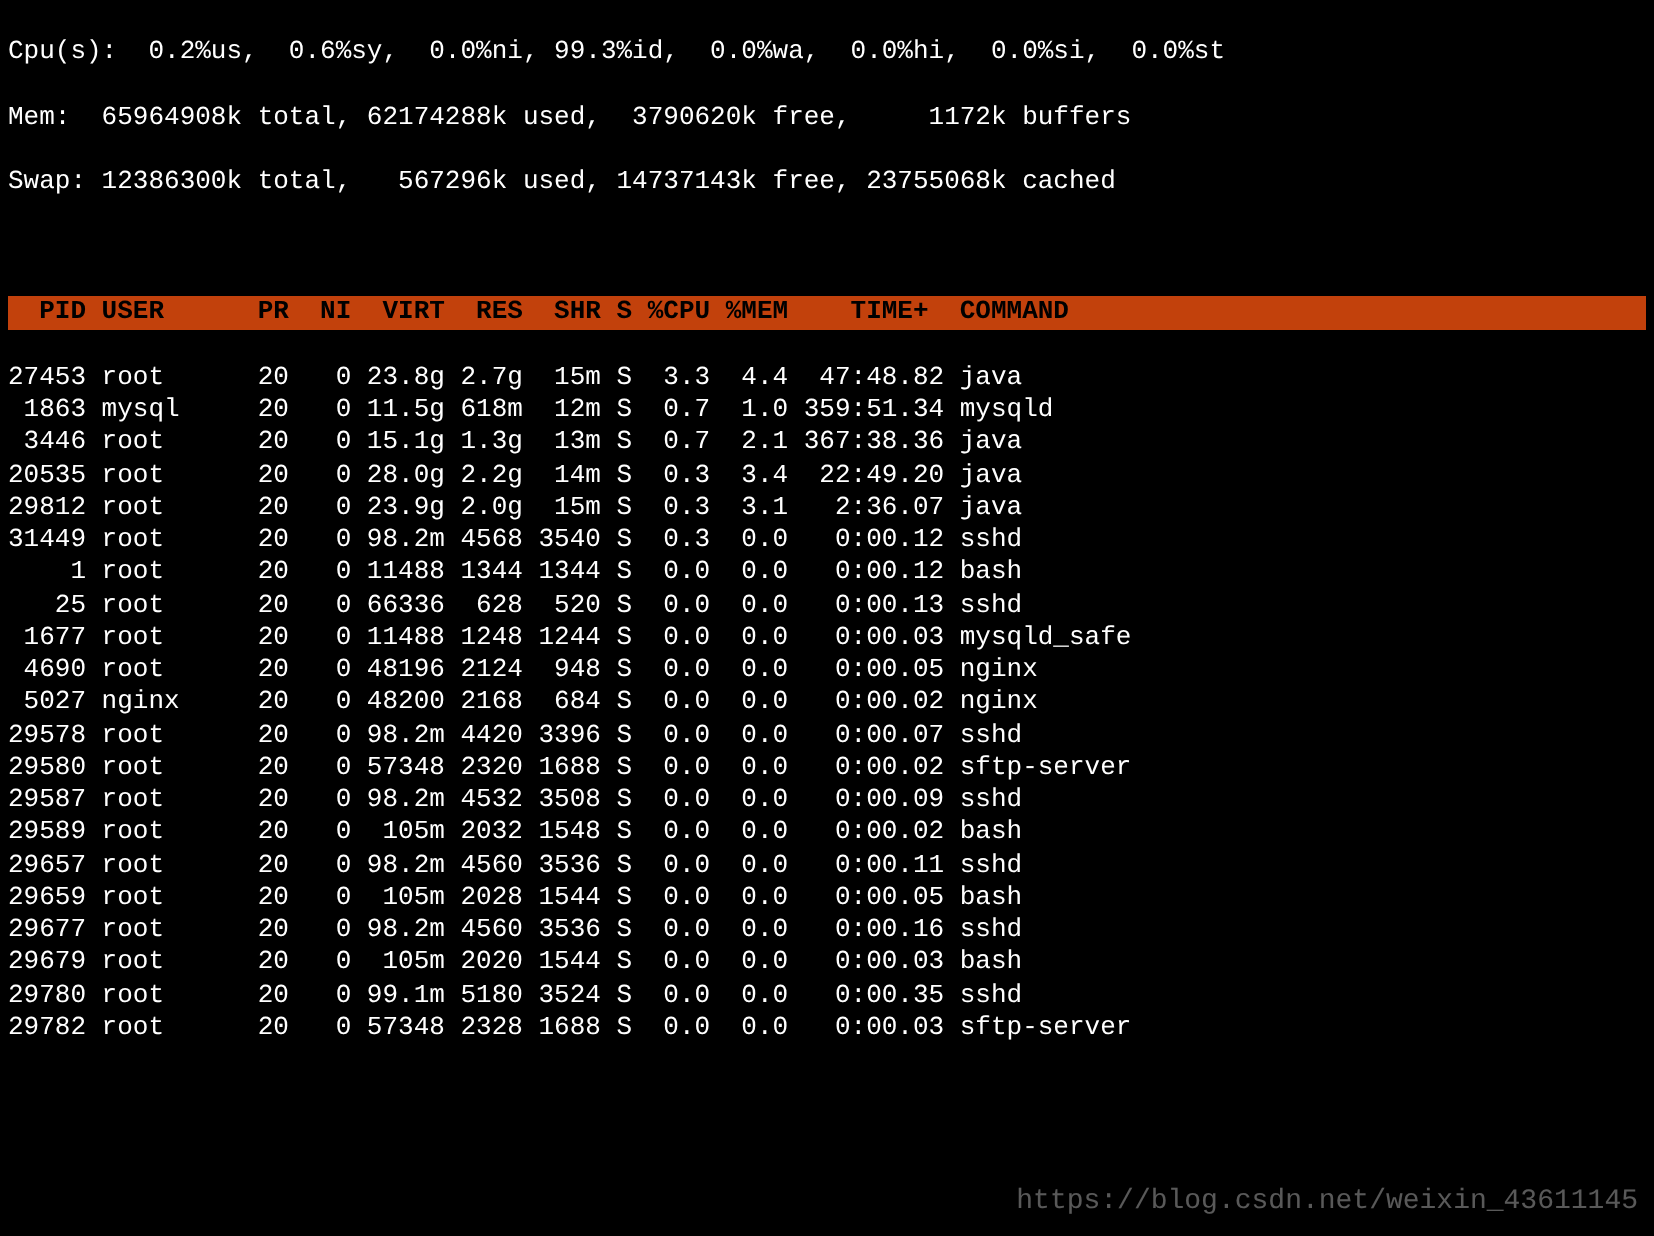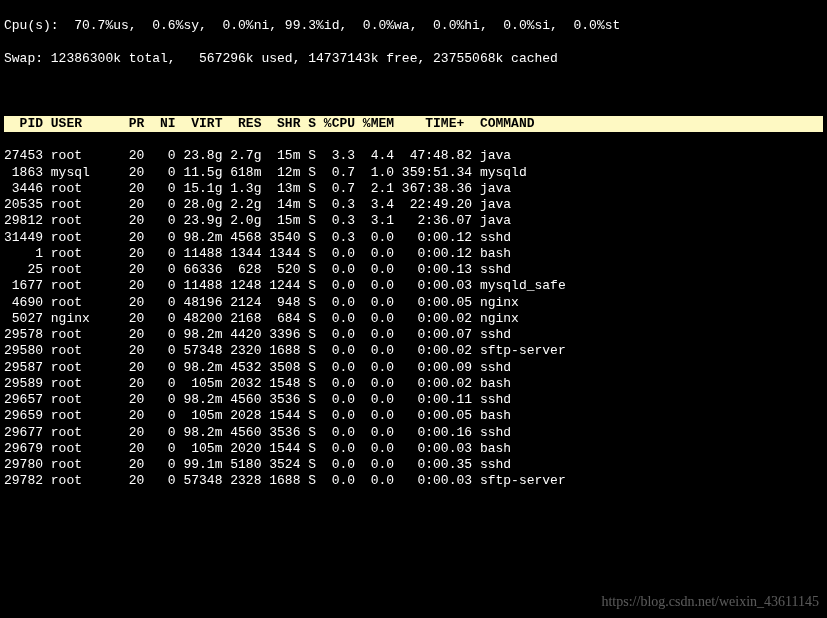--- a/index.html
+++ b/index.html
@@ -12,38 +12,39 @@
     line-height: 1.25;
     width: 827px;
     height: 618px;
     overflow: hidden;
   }
   .terminal {
     padding: 2px 4px;
     white-space: pre;
   }
   .header-row {
-    background: #fef9c3;
+    background: #c2410c;
     color: #000;
     font-weight: bold;
     white-space: pre;
   }
   .watermark {
     position: absolute;
     right: 8px;
     bottom: 8px;
     color: rgba(255,255,255,0.35);
     font-size: 14px;
-    font-family: Liberation Serif, serif;
+    font-family: Liberation Mono, monospace;
   }
 </style>
 </head>
 <body>
 
 <div class="terminal">
-<div>Cpu(s):  70.7%us,  0.6%sy,  0.0%ni, 99.3%id,  0.0%wa,  0.0%hi,  0.0%si,  0.0%st</div>
+<div>Cpu(s):  0.2%us,  0.6%sy,  0.0%ni, 99.3%id,  0.0%wa,  0.0%hi,  0.0%si,  0.0%st</div>
+<div>Mem:  65964908k total, 62174288k used,  3790620k free,     1172k buffers</div>
 <div>Swap: 12386300k total,   567296k used, 14737143k free, 23755068k cached</div>
 <div>&nbsp;</div>
 <div class="header-row">  PID USER      PR  NI  VIRT  RES  SHR S %CPU %MEM    TIME+  COMMAND</div>
 <div id="process-list"><div>27453 root      20   0 23.8g 2.7g  15m S  3.3  4.4  47:48.82 java</div><div> 1863 mysql     20   0 11.5g 618m  12m S  0.7  1.0 359:51.34 mysqld</div><div> 3446 root      20   0 15.1g 1.3g  13m S  0.7  2.1 367:38.36 java</div><div>20535 root      20   0 28.0g 2.2g  14m S  0.3  3.4  22:49.20 java</div><div>29812 root      20   0 23.9g 2.0g  15m S  0.3  3.1   2:36.07 java</div><div>31449 root      20   0 98.2m 4568 3540 S  0.3  0.0   0:00.12 sshd</div><div>    1 root      20   0 11488 1344 1344 S  0.0  0.0   0:00.12 bash</div><div>   25 root      20   0 66336  628  520 S  0.0  0.0   0:00.13 sshd</div><div> 1677 root      20   0 11488 1248 1244 S  0.0  0.0   0:00.03 mysqld_safe</div><div> 4690 root      20   0 48196 2124  948 S  0.0  0.0   0:00.05 nginx</div><div> 5027 nginx     20   0 48200 2168  684 S  0.0  0.0   0:00.02 nginx</div><div>29578 root      20   0 98.2m 4420 3396 S  0.0  0.0   0:00.07 sshd</div><div>29580 root      20   0 57348 2320 1688 S  0.0  0.0   0:00.02 sftp-server</div><div>29587 root      20   0 98.2m 4532 3508 S  0.0  0.0   0:00.09 sshd</div><div>29589 root      20   0  105m 2032 1548 S  0.0  0.0   0:00.02 bash</div><div>29657 root      20   0 98.2m 4560 3536 S  0.0  0.0   0:00.11 sshd</div><div>29659 root      20   0  105m 2028 1544 S  0.0  0.0   0:00.05 bash</div><div>29677 root      20   0 98.2m 4560 3536 S  0.0  0.0   0:00.16 sshd</div><div>29679 root      20   0  105m 2020 1544 S  0.0  0.0   0:00.03 bash</div><div>29780 root      20   0 99.1m 5180 3524 S  0.0  0.0   0:00.35 sshd</div><div>29782 root      20   0 57348 2328 1688 S  0.0  0.0   0:00.03 sftp-server</div></div>
 </div>
 
 <div class="watermark">https://blog.csdn.net/weixin_43611145</div>
 
 </body></html>

